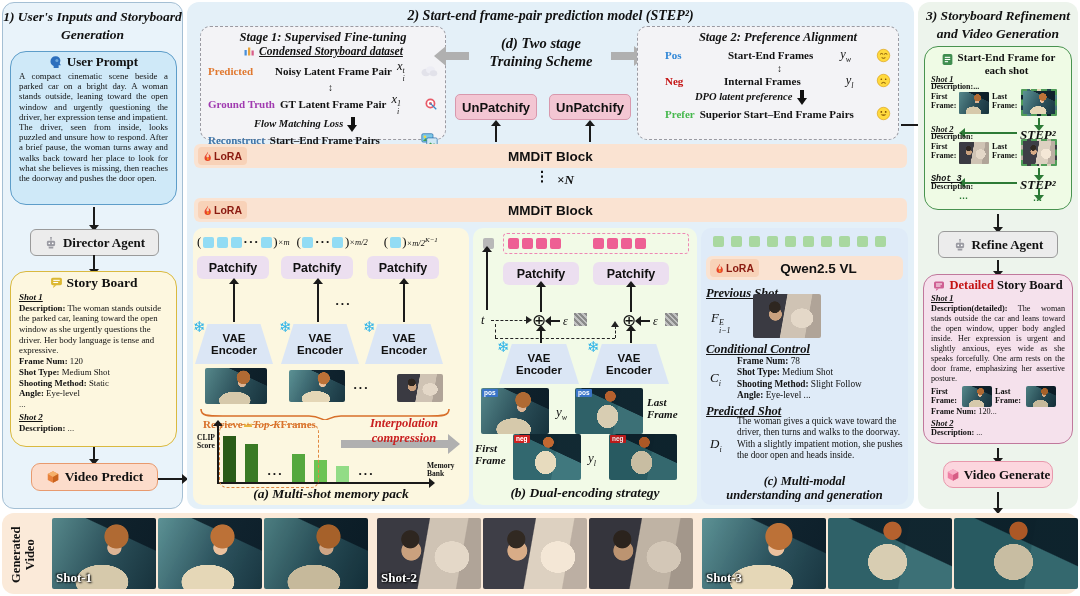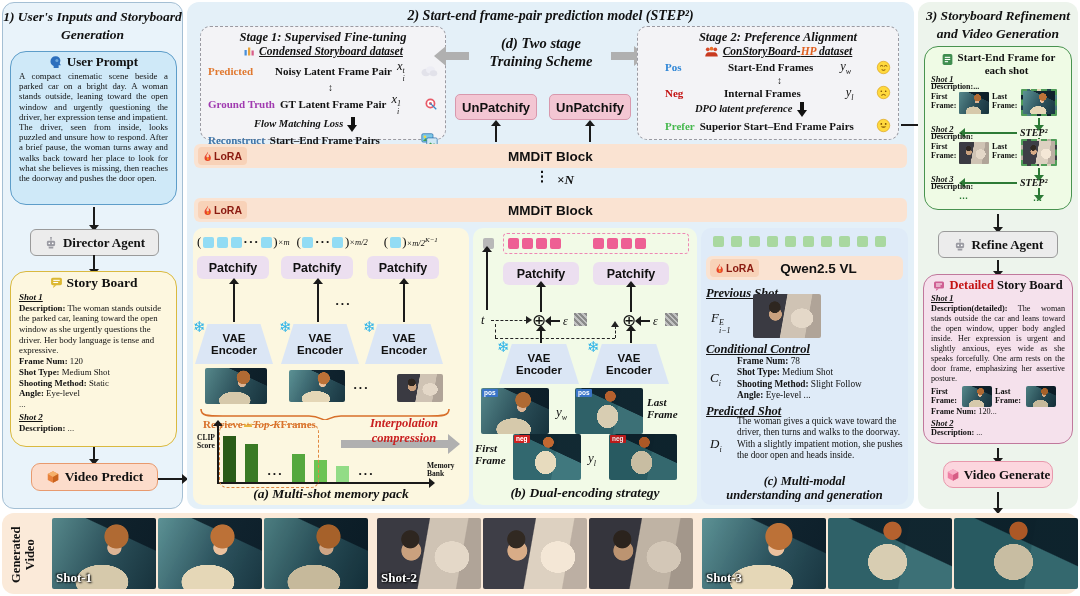--- a/index.html
+++ b/index.html
@@ -83,21 +83,21 @@
   .ptag.pos {background:#3a74c8;} .ptag.neg {background:#c02020;}
   .smalllbl {position:absolute; font-weight:bold; font-style:italic; font-size:11px; line-height:1.1;}
   .cfield {font-size:9.3px; line-height:1.22;}
 
   
   .gbox {position:absolute; left:6px; top:44px; width:148px; height:164px; background:#effbe5; border:1.5px solid #48934f; border-radius:14px;}
   .gb-lbl {position:absolute; font-size:8px; font-weight:bold; line-height:1.1; width:27px;}
   .gb-shot {position:absolute; font-weight:bold; font-style:italic; text-decoration:underline; font-size:8.5px;}
   .gb-img {position:absolute; border-radius:1px;}
   .gb-img.dsh {border:2px dashed #4a9352;}
-  .steplbl {position:absolute; font-weight:bold; font-style:italic; font-size:10px; color:#111;}
+  .steplbl {position:absolute; font-weight:bold; font-style:italic; font-size:13px; color:#111;}
   .dbox {position:absolute; left:5px; top:272px; width:150px; height:170px; background:#f5e1ec; border:1.5px solid #c0789c; border-radius:14px; padding:3px 7px; font-size:8.2px; line-height:1.22;}
   .genbtn {position:absolute; left:25px; top:459px; width:110px; height:27px; background:#fcd6de; border:1.5px solid #e898ac; border-radius:10px; display:flex; align-items:center; justify-content:center; gap:4px; font-weight:bold; font-size:13px;}
 
   
   .film {position:absolute; top:5px; height:71px; border-radius:2px;}
   .f-woman {background:
     radial-gradient(circle at 62% 26%, #b06a33 0 14%, rgba(0,0,0,0) 15%),
     radial-gradient(circle at 60% 42%, #dcb494 0 9%, rgba(0,0,0,0) 10%),
     radial-gradient(ellipse 42% 40% at 48% 90%, #d6c9ab 0 60%, rgba(0,0,0,0) 61%),
     linear-gradient(25deg, rgba(0,0,0,0) 72%, rgba(10,25,35,.85) 73%),
@@ -265,31 +265,20 @@
         <span>UnPatchify</span>
       </div>
     <div class="upbtn" style="left:362px; top:92px;">
         <span>UnPatchify</span>
       </div>
     <div class="uarr" style="left:308px; top:124px; height:16px;"></div>
     <div class="uarr" style="left:402px; top:124px; height:16px;"></div>
 
     <div class="stage" style="left:450px; top:24px; width:262px; height:114px;padding-left:27px;">
       <div class="stitle">Stage 2: Preference Alignment</div>
-      <div class="dsline">
-        <span class="ic">
-            <svg width="15" height="11" viewBox="0 0 24 16">
-              <circle cx="6" cy="4.5" r="3" fill="#d84a2a"></circle>
-              <circle cx="12" cy="3.5" r="3" fill="#e8742a"></circle>
-              <circle cx="18" cy="4.5" r="3" fill="#d84a2a"></circle>
-              <path d="M2 16c0-4.5 3-7 5-7h10c2 0 5 2.5 5 7z" fill="#c83a20"></path>
-            </svg>
-          </span>
-        <span class="bi u"><span>ConStoryBoard-</span><span class="c-hp">HP</span><span> dataset</span></span>
-      </div>
       <div class="srow">
         <span class="stag c-pos" style="width:40px;">Pos</span>
         <b style="margin-left:18px;">Start-End Frames</b>
         <span class="mt" style="margin-left:22px;"><i>y</i><sub>w</sub></span>
         <span class="face" style="margin-left:auto;">
             <svg width="15" height="15" viewBox="0 0 24 24">
               <circle cx="12" cy="12" r="10" fill="#ffd93d" stroke="#d89b10"></circle>
               <path d="M6.5 10q2.5-2.5 5 0 M13 10q2.5-2.5 5 0" stroke="#7a4a00" fill="none" stroke-width="1.5"></path>
               <path d="M9 15.5q3 2 6 0" stroke="#7a4a00" fill="none" stroke-width="1.5"></path>
             </svg>
@@ -600,21 +589,21 @@
       <div class="gb-shot" style="left:6px; top:77px;">Shot 2</div>
       <div class="gb-lbl" style="left:6px; top:86px; width:60px;">Description:</div>
       <div class="gb-lbl" style="left:6px; top:96px;">First Frame:</div>
       <div class="gb-img photo f-driver" style="left:34px; top:95px; width:30px; height:22px;"></div>
       <div class="gb-lbl" style="left:67px; top:96px;">Last Frame:</div>
       <div class="gb-img dsh photo f-driver v2" style="left:96px; top:92px; width:36px; height:27px;"></div>
       <div class="varr grn" style="left:113px; top:121px; height:7px;"></div>
       <div class="steplbl" style="left:95px; top:130px;">STEP²</div>
       <div class="harrl grn" style="left:40px; top:135px; width:52px;"></div>
       <div class="varr grn" style="left:113px; top:141px; height:7px;"></div>
-      <div class="gb-shot" style="left:6px; top:127px;">Shot 3</div>
+      <div class="gb-shot" style="left:6px; top:127px;font-family:Liberation Mono, monospace;">Shot 3</div>
       <div class="gb-lbl" style="left:6px; top:136px; width:60px;">Description:</div>
       <div class="b" style="position:absolute; left:34px; top:146px; font-size:9px; color:#2c7a36;">⋯</div>
       <div class="b" style="position:absolute; left:108px; top:148px; font-size:9px; color:#2c7a36;">⋯</div>
     </div>
     <div class="varr" style="left:79px; top:212px; height:13px;"></div>
     <div class="agent" style="left:20px; top:229px; width:120px; height:27px;">
       <span class="ic">
           <svg width="14" height="14" viewBox="0 0 24 24">
             <circle cx="12" cy="3.2" r="1.6" fill="#8e8e96"></circle>
             <line x1="12" y1="4.5" x2="12" y2="8" stroke="#8e8e96" stroke-width="1.6"></line>

